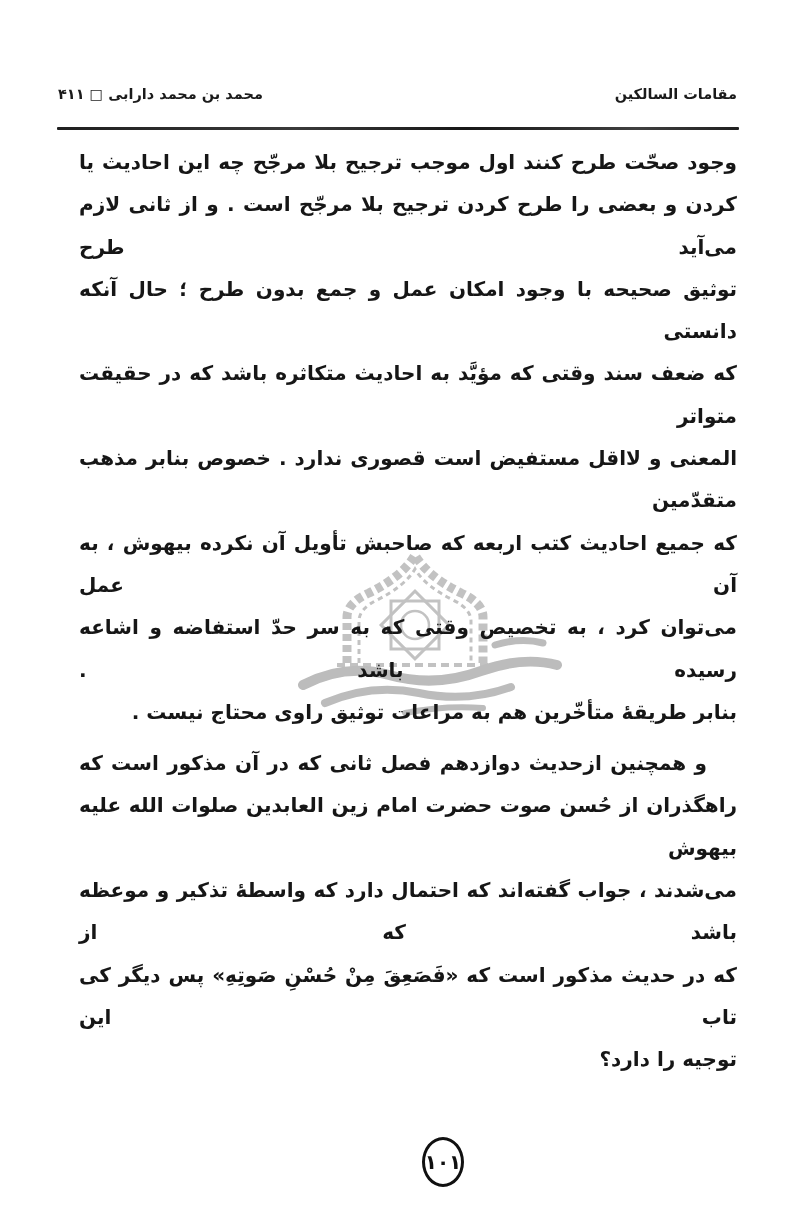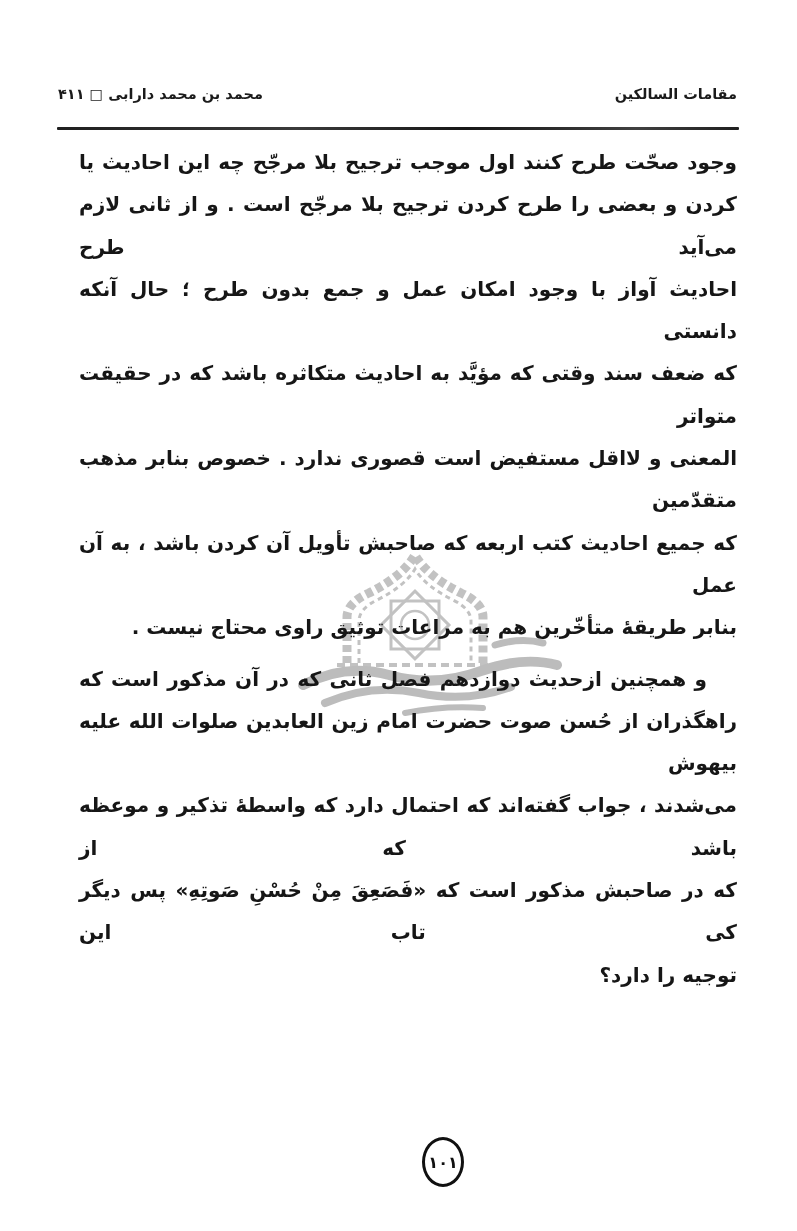--- a/index.html
+++ b/index.html
@@ -84,21 +84,21 @@
     height: 50px;
     border: 3px solid #101010;
     border-radius: 50%;
     display: flex;
     align-items: center;
     justify-content: center;
     box-sizing: border-box;
     z-index: 1;
   }
   .folio span {
-    font-size: 16px;
+    font-size: 20px;
     font-weight: 700;
     color: #101010;
     letter-spacing: 1px;
     direction: rtl;
   }
 </style>
 </head>
 <body>
 
 <div class="page">
@@ -130,31 +130,32 @@
         <path d="M120,168 Q160,160 198,163" stroke-width="6"></path>
         <path d="M210,100 Q236,92 258,98" stroke-width="7"></path>
       </g>
     </g>
   </svg>
 
   <div class="text-block" id="text-block">
       <div class="para">
         <div class="line">وجود صحّت طرح کنند اول موجب ترجیح بلا مرجّح چه این احادیث یا</div>
         <div class="line">کردن و بعضی را طرح کردن ترجیح بلا مرجّح است . و از ثانی لازم می‌آید طرح</div>
-        <div class="line">احادیث آواز با وجود امکان عمل و جمع بدون طرح ؛ حال آنکه دانستی</div>
+        <div class="line">توثیق صحیحه با وجود امکان عمل و جمع بدون طرح ؛ حال آنکه دانستی</div>
         <div class="line">که ضعف سند وقتی که مؤیَّد به احادیث متکاثره باشد که در حقیقت متواتر</div>
         <div class="line">المعنی و لااقل مستفیض است قصوری ندارد . خصوص بنابر مذهب متقدّمین</div>
-        <div class="line">که جمیع احادیث کتب اربعه که صاحبش تأویل آن کردن باشد ، به آن عمل</div>
+        <div class="line">که جمیع احادیث کتب اربعه که صاحبش تأویل آن نکرده بیهوش ، به آن عمل</div>
+        <div class="line">می‌توان کرد ، به تخصیص وقتی که به سر حدّ استفاضه و اشاعه رسیده باشد .</div>
         <div class="line para-end">بنابر طریقهٔ متأخّرین هم به مراعات توثیق راوی محتاج نیست .</div>
       </div>
       <div class="para">
         <div class="line indent">و همچنین ازحدیث دوازدهم فصل ثانی که در آن مذکور است که</div>
         <div class="line">راهگذران از حُسن صوت حضرت امام زین العابدین صلوات الله علیه بیهوش</div>
         <div class="line">می‌شدند ، جواب گفته‌اند که احتمال دارد که واسطهٔ تذکیر و موعظه باشد که از</div>
-        <div class="line">که در صاحبش مذکور است که «فَصَعِقَ مِنْ حُسْنِ صَوتِهِ» پس دیگر کی تاب این</div>
+        <div class="line">که در حدیث مذکور است که «فَصَعِقَ مِنْ حُسْنِ صَوتِهِ» پس دیگر کی تاب این</div>
         <div class="line para-end">توجیه را دارد؟</div>
       </div>
     </div>
 
   <div class="folio">
     <span>۱۰۱</span>
   </div>
 
 </div>
 

